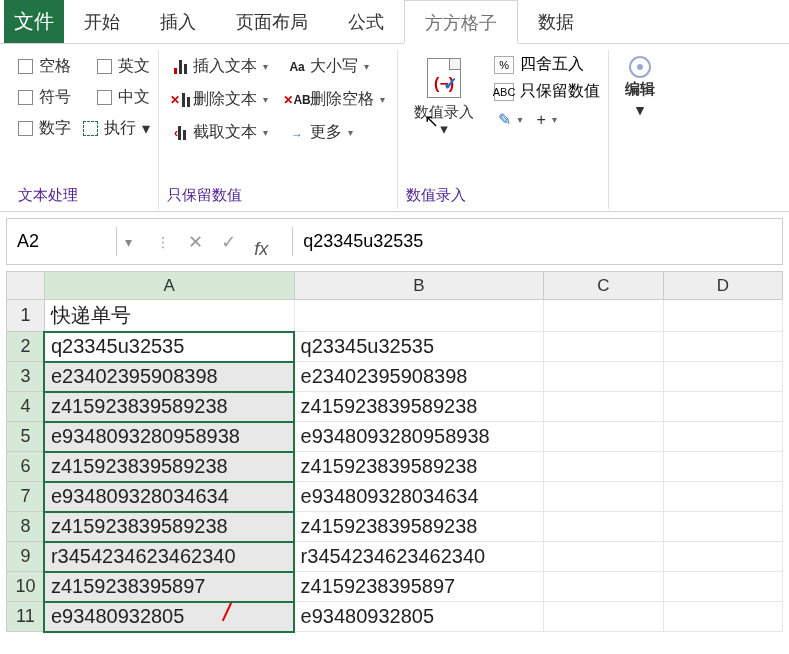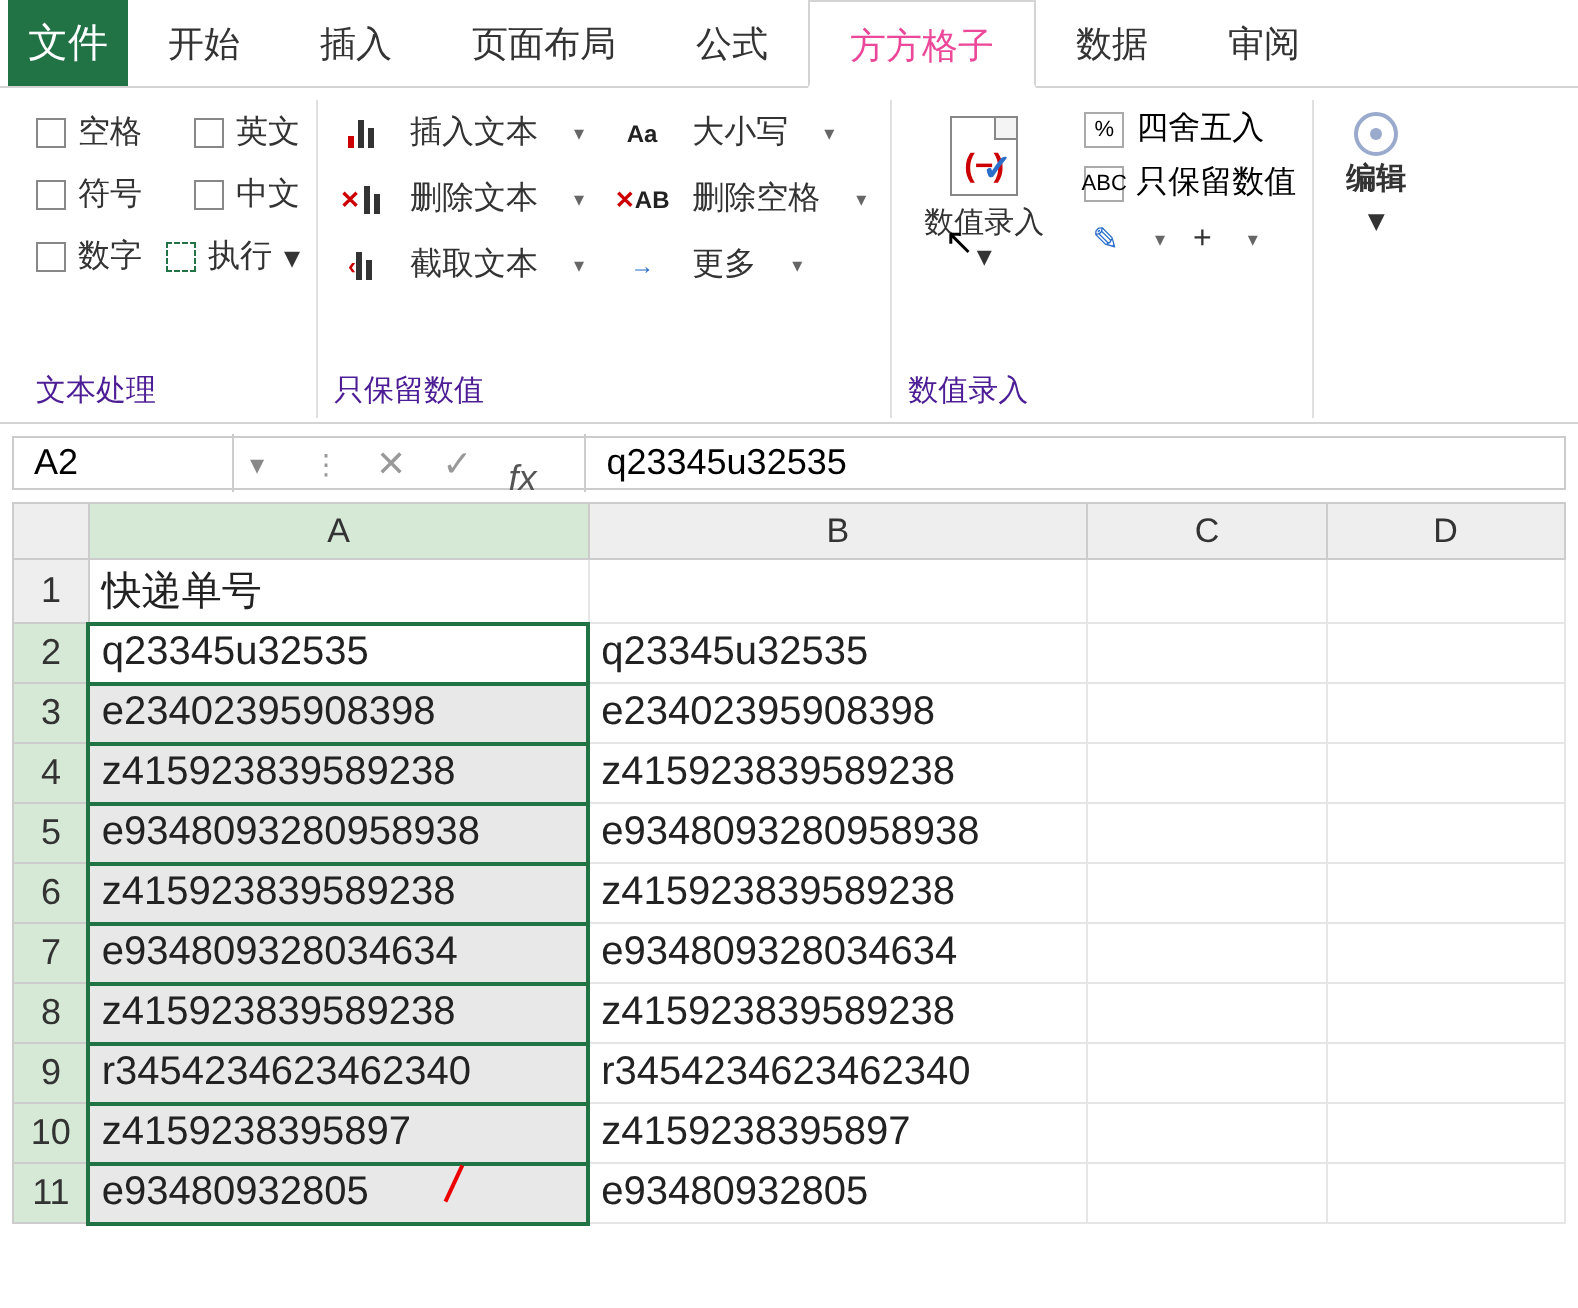--- a/index.html
+++ b/index.html
@@ -1,35 +1,35 @@
 <!DOCTYPE html>
 <html><head>
 <meta charset="utf-8">
 <style>
 * { box-sizing: border-box; margin: 0; padding: 0; }
 body { font-family: "Microsoft YaHei", Arial, sans-serif; font-size: 14px; background: #fff; width: 789px; }
 
 .ribbon-tabs { display: flex; background: #fff; border-bottom: 1px solid #d4d4d4; height: 44px; padding-left: 4px;}
 .tab { padding: 10px 20px 8px 20px; font-size: 18px; color: #333; cursor: pointer; }
 .tab.active-file { background: #217346; color: #fff; font-size: 20px; padding: 8px 10px; }
-.tab.active { border: 1px solid #d4d4d4; border-bottom: 2px solid #fff; color: #ec4899; margin-bottom: -1px; background: #fff;}
+.tab.active { border: 1px solid #d4d4d4; border-bottom: 2px solid #fff; color: #737373; margin-bottom: -1px; background: #fff;}
 
 .ribbon-body { display: flex; background: #fff; border-bottom: 1px solid #d4d4d4; padding: 6px 0 2px 10px; height: 168px;}
 .ribbon-group { display: flex; flex-direction: column; padding: 2px 8px; border-right: 1px solid #e0e0e0; }
 .ribbon-group:last-child { border-right: none;}
 .group-content { flex: 1; display: flex; gap: 12px; }
 .group-label { color: #4c1d95; font-size: 15px; padding: 4px 0 2px 0;}
 
 .checkbox-col { display: flex; flex-direction: column; gap: 10px; padding-top: 4px; align-items: flex-end;}
 .cb-item { display: flex; align-items: center; gap: 6px; font-size: 16px; color: #333;}
 .cb-box { width: 15px; height: 15px; border: 1px solid #888; background: #fff; display: inline-block;}
 .cb-box.dotted { border: 1px dashed #217346;}
 
 .btn-col { display: flex; flex-direction: column; gap: 8px; padding-top: 2px;}
-.rbtn { display: flex; align-items: center; gap: 16px; font-size: 16px; color: #333; padding: 2px 4px; text-align: center;}
+.rbtn { display: flex; align-items: center; gap: 4px; font-size: 16px; color: #333; padding: 2px 4px; text-align: center;}
 .rbtn .drop { font-size: 10px; color: #666; margin-left: 2px;}
 .icon-sq { width: 18px; height: 16px; display: inline-flex; align-items: center; justify-content: center; font-size: 12px; font-weight: bold;}
 .icon-red { color: #c00;}
 .icon-blk { color: #222;}
 .bars { display: inline-flex; gap: 2px; align-items: flex-end; height: 14px;}
 .bars span { width: 3px; background: #333;}
 .b1 { height: 6px;} .b2 { height: 14px;} .b3 { height: 10px;}
 
 .big-btn { display: flex; flex-direction: column; align-items: center; padding: 4px 8px; gap: 4px; font-size: 15px; color: #333;}
 .big-icon { width: 44px; height: 44px; display: flex; align-items: center; justify-content: center; position: relative;}
@@ -40,21 +40,21 @@
 .big-btn-label { line-height: 1.1; text-align: center;}
 .cursor { position: absolute; font-size: 18px; color: #000; top: 58px; left: 18px;}
 
 .side-col { display: flex; flex-direction: column; gap: 6px; padding-top: 2px;}
 .srow { display: flex; align-items: center; gap: 6px; font-size: 16px;}
 .mini-icon { width: 20px; height: 18px; display: inline-flex; align-items: center; justify-content: center; font-size: 11px; border:1px solid #aaa;}
 .edit-col { display: flex; flex-direction: column; align-items: center; gap: 2px; font-weight: bold;}
 .circle { width: 22px; height: 22px; border: 2px solid #9ac; border-radius: 50%; display:inline-block; position:relative;}
 .circle::after{content:""; position:absolute; width:6px;height:6px;background:#9ac;border-radius:50%;top:6px;left:6px;}
 
-.formula-bar { display: flex; align-items: center; border: 1px solid #ccc; margin: 6px; height: 27px;}
+.formula-bar { display: flex; align-items: center; border: 1px solid #ccc; margin: 6px; height: 47px;}
 .name-box { width: 110px; padding: 4px 10px; border-right: 1px solid #ccc; font-size: 18px;}
 .name-drop { padding: 0 8px; color: #888;}
 .fb-btns { display: flex; gap: 18px; padding: 0 16px; align-items: center; color: #999;}
 .fb-input { flex: 1; padding: 4px 10px; font-size: 18px; border-left: 1px solid #ccc; margin-left: 8px;}
 .fb-btn { font-size: 18px;}
 .fx-btn { font-style: italic; color: #555; margin-top: 16px;}
 
 .sheet { margin: 6px; }
 .sheet table { border-collapse: collapse; width: 100%; }
 .col-hdr { background: #eee; border: 1px solid #ccc; text-align: center; font-size: 17px; color: #333; height: 28px;}
@@ -76,21 +76,20 @@
 <body>
 
 <div class="ribbon-tabs">
   <div class="tab active-file">文件</div>
   <div class="tab">开始</div>
   <div class="tab">插入</div>
   <div class="tab">页面布局</div>
   <div class="tab">公式</div>
   <div class="tab active">方方格子</div>
   <div class="tab">数据</div>
-  <div class="tab">审阅</div>
 </div>
 
 <div class="ribbon-body">
 
   <div class="ribbon-group">
     <div class="group-content">
       <div class="checkbox-col">
         <div class="cb-item">
             <span class="cb-box"></span>
             <span>空格</span>

